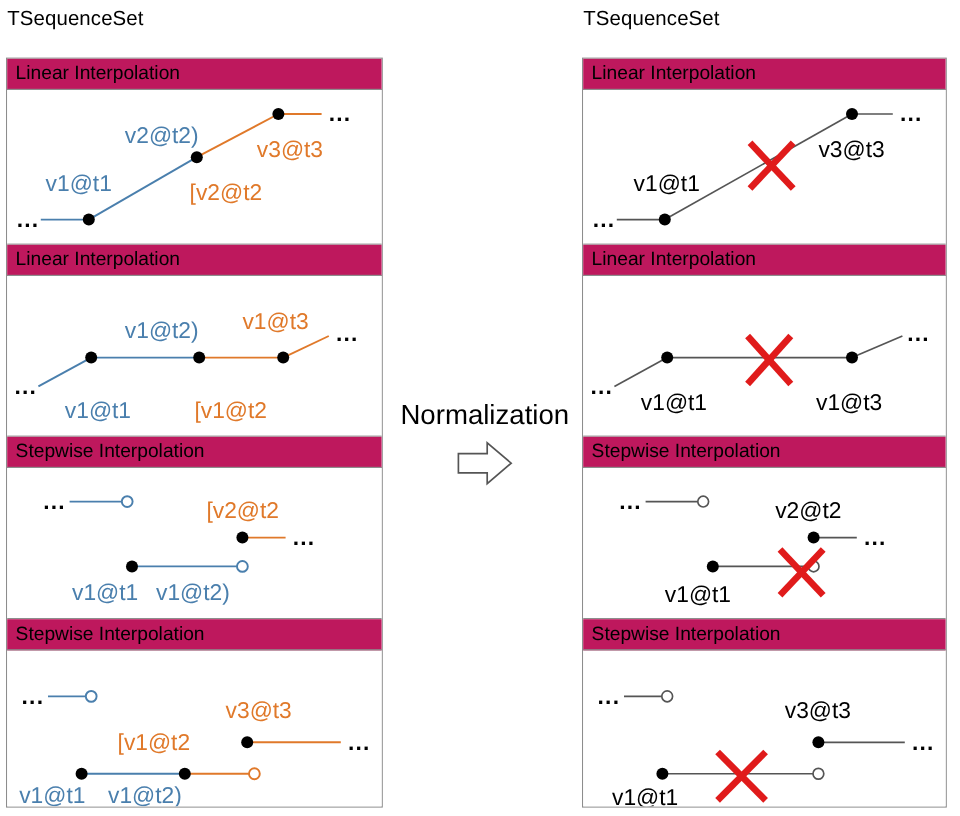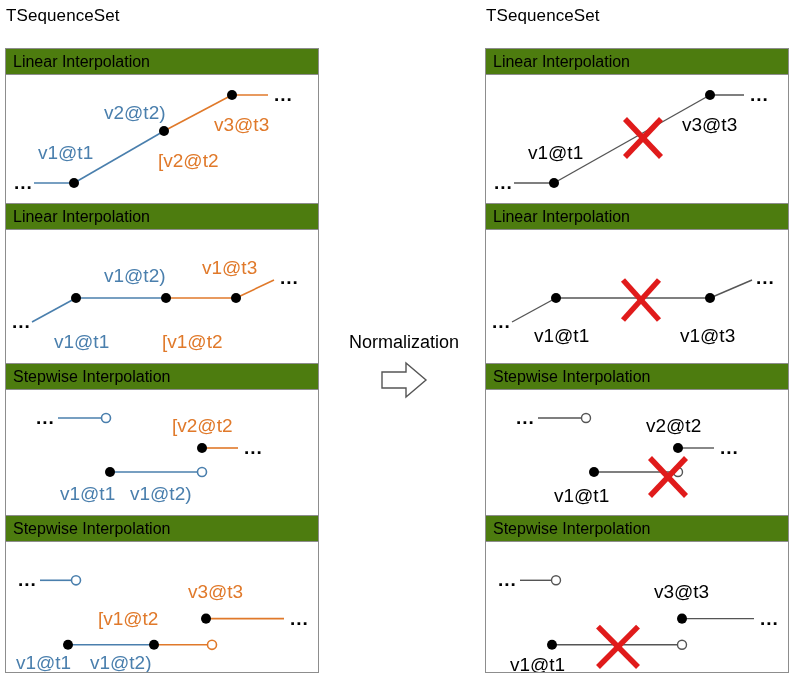--- a/index.html
+++ b/index.html
@@ -49,39 +49,39 @@
 
   .panel-header {
     box-sizing: border-box;
     height: 26px;
     line-height: 25px;
     border-bottom: 1px solid #8d8d8d;
     padding-left: 7px;
     font-size: 16px;
     color: #000;
     white-space: nowrap;
-    background: #4d7c0f;
+    background: #be185d;
   }
   .panel-body {
     position: relative;
     width: 100%;
     height: calc(100% - 26px);
     overflow: hidden;
   }
   .panel-body svg { display: block; width: 100%; height: 100%; }
 
   .center-block {
     position: absolute;
     left: 329px;
     top: 332px;
     width: 150px;
     text-align: center;
   }
   .center-label {
-    font-size: 18px;
+    font-size: 23px;
     color: #000;
     white-space: nowrap;
   }
   .center-arrow { margin-top: 6px; }
 
   text.lbl { font-family: "Liberation Sans", sans-serif; font-size: 19px; }
   text.dots { font-family: "Liberation Sans", sans-serif; font-size: 19px; fill: #000; font-weight: bold; letter-spacing: 1px; }
 </style>
 </head>
 <body>

